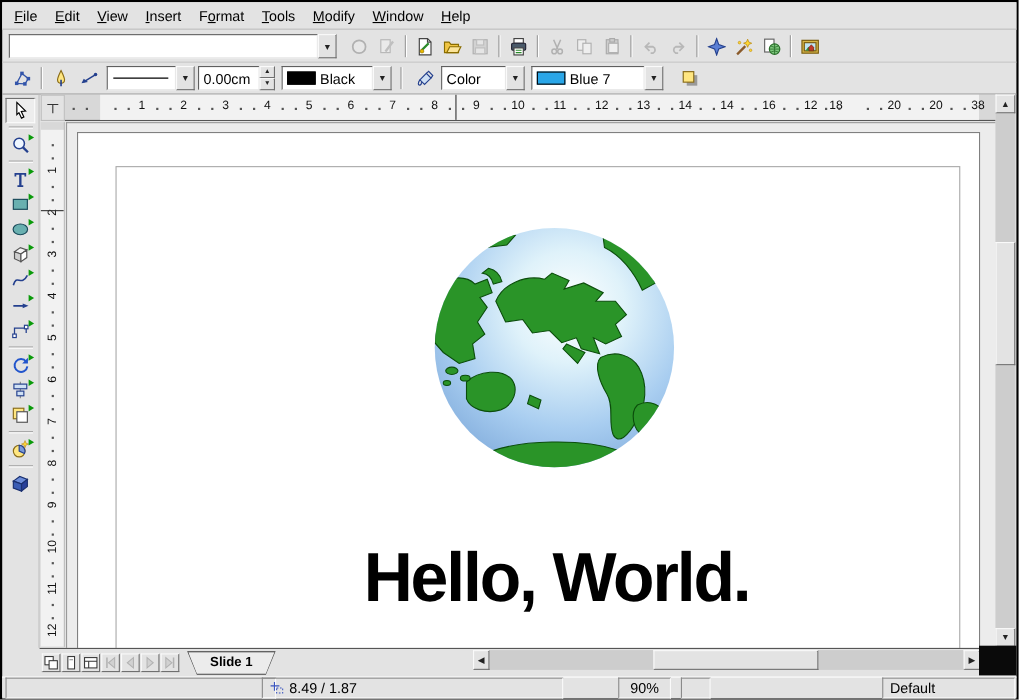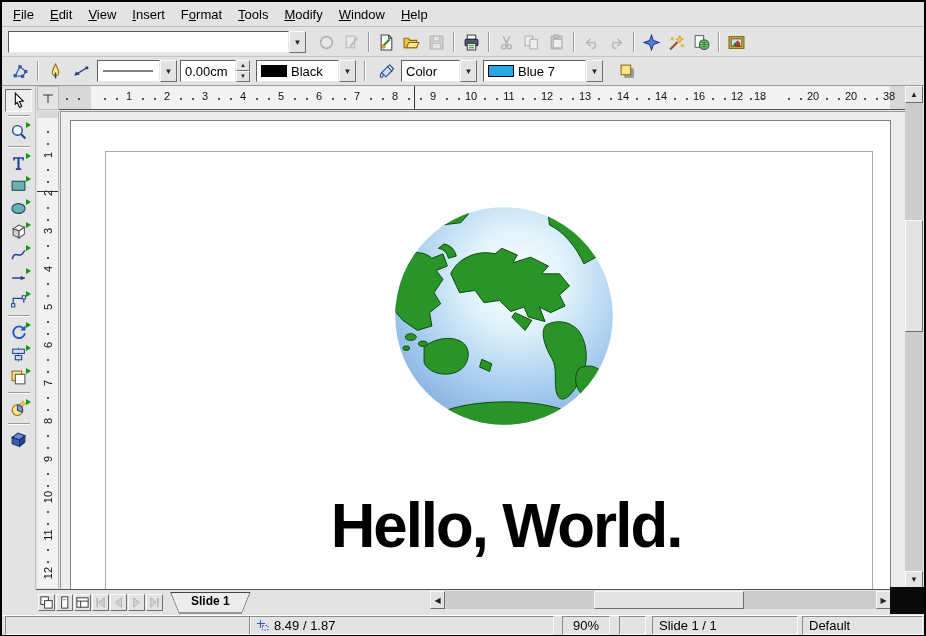--- a/index.html
+++ b/index.html
@@ -625,26 +625,25 @@
 
   <div id="hscroll">
     <button class="sb raised" style="left:0;">◀</button>
     <div id="hthumb" class="raised"></div>
     <button class="sb raised" style="right:0;">▶</button>
   </div>
   <div id="blackcorner"></div>
 
   <div id="statusbar">
     <div class="sfield" style="left:3px;width:246px;"></div>
-    <div class="sfield" style="left:247px;width:305px;">
+    <div class="sfield" style="left:236px;width:274px;">
       <svg width="13" height="13" viewBox="0 0 13 13">
         <path d="M1 4.5 H9 M4.5 1 V9" stroke="#3a55c0" stroke-width="1"></path>
         <rect x="6.5" y="6.5" width="5.5" height="4.5" fill="none" stroke="#3a55c0" stroke-dasharray="1.5 1.5"></rect>
       </svg>
       <span>8.49 / 1.87</span>
     </div>
     <div class="sfield" style="left:560px;width:48px;justify-content:center;">90%</div>
     <div class="sfield" style="left:617px;width:27px;"></div>
-    <div class="sfield" style="left:650px;width:146px;">Slide 1 / 1</div>
     <div class="sfield" style="left:800px;width:121px;">Default</div>
   </div>
 
 </div>
 
 </body></html>

